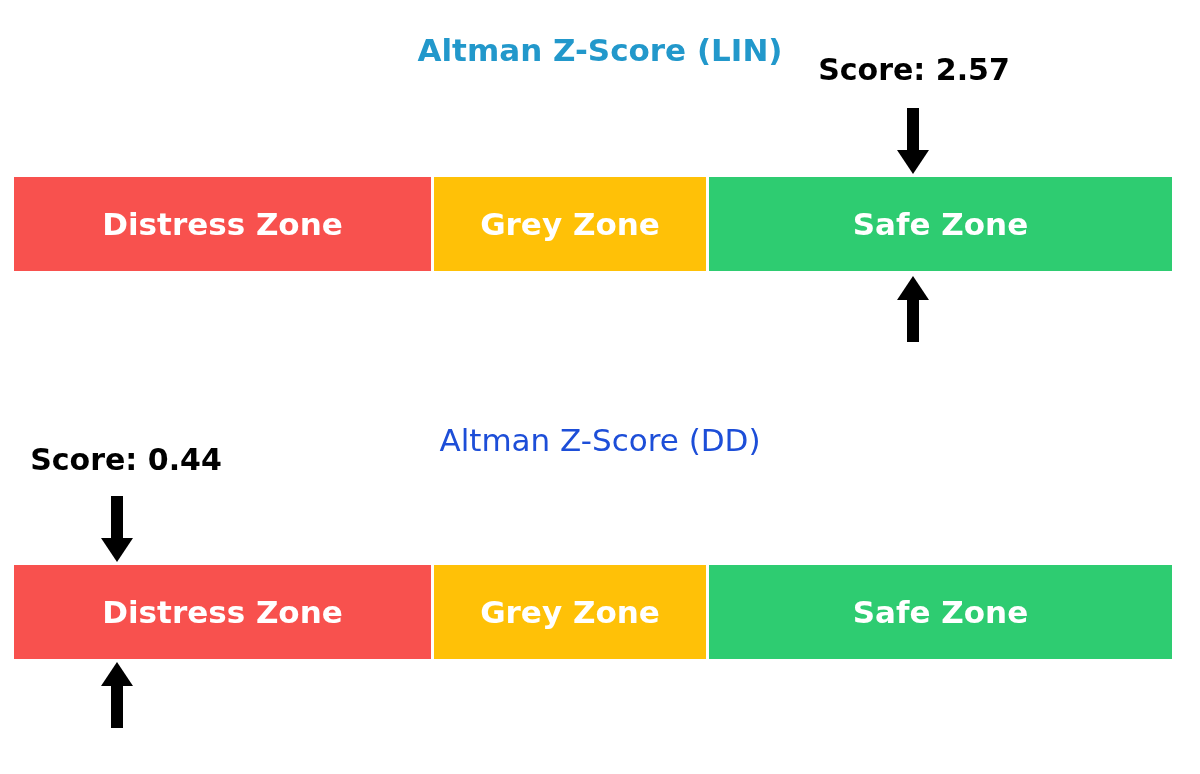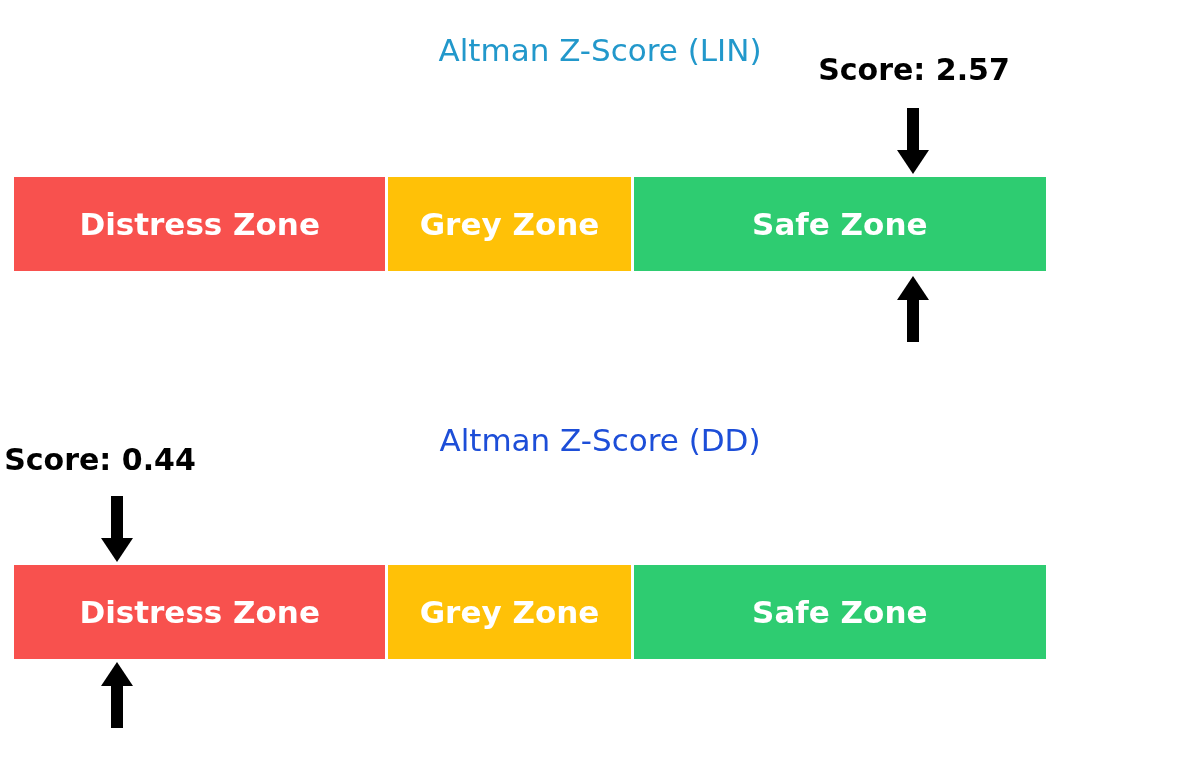--- a/index.html
+++ b/index.html
@@ -53,21 +53,21 @@
   }
   .arrow-head-up {
     width: 0; height: 0;
     border-left: 16px solid transparent;
     border-right: 16px solid transparent;
     border-bottom: 24px solid #000000;
   }
   .zone-bar {
     position: absolute;
     left: 14px;
-    width: 1032px;
+    width: 1158px;
     height: 94px;
     display: flex;
     gap: 3px;
   }
   .zone-segment {
     flex-basis: 0;
     display: flex;
     align-items: center;
     justify-content: center;
     color: #ffffff;
@@ -75,32 +75,32 @@
     font-weight: bold;
     white-space: nowrap;
   }
   
   .t-lin-title  { top: 6px; }
   .t-lin-score  { top: 52px;  left: 914px; }
   .t-lin-down   { top: 108px; }
   .t-lin-bar    { top: 177px; }
   .t-lin-up     { top: 276px; }
   .t-dd-title   { top: 396px; }
-  .t-dd-score   { top: 442px; left: 100px; }
+  .t-dd-score   { top: 442px; left: 126px; }
   .t-dd-down    { top: 496px; }
   .t-dd-bar     { top: 565px; }
   .t-dd-up      { top: 662px; }
 </style>
 </head>
 <body>
 
 <div class="page">
 
   <section>
-    <h2 class="chart-title t-lin-title" style="color: rgb(34, 152, 203);">Altman Z-Score (LIN)</h2>
+    <h2 class="chart-title t-lin-title" style="color: rgb(34, 152, 203); font-weight: bold;">Altman Z-Score (LIN)</h2>
 
     <div class="score-label t-lin-score">Score: 2.57</div>
 
     <div class="marker-track t-lin-down">
       <div class="marker-arrow" style="left: 76.8%;">
         <div class="arrow-shaft" style="background: rgb(0, 0, 0);"></div>
         <div class="arrow-head-down"></div>
       </div>
     </div>
 

